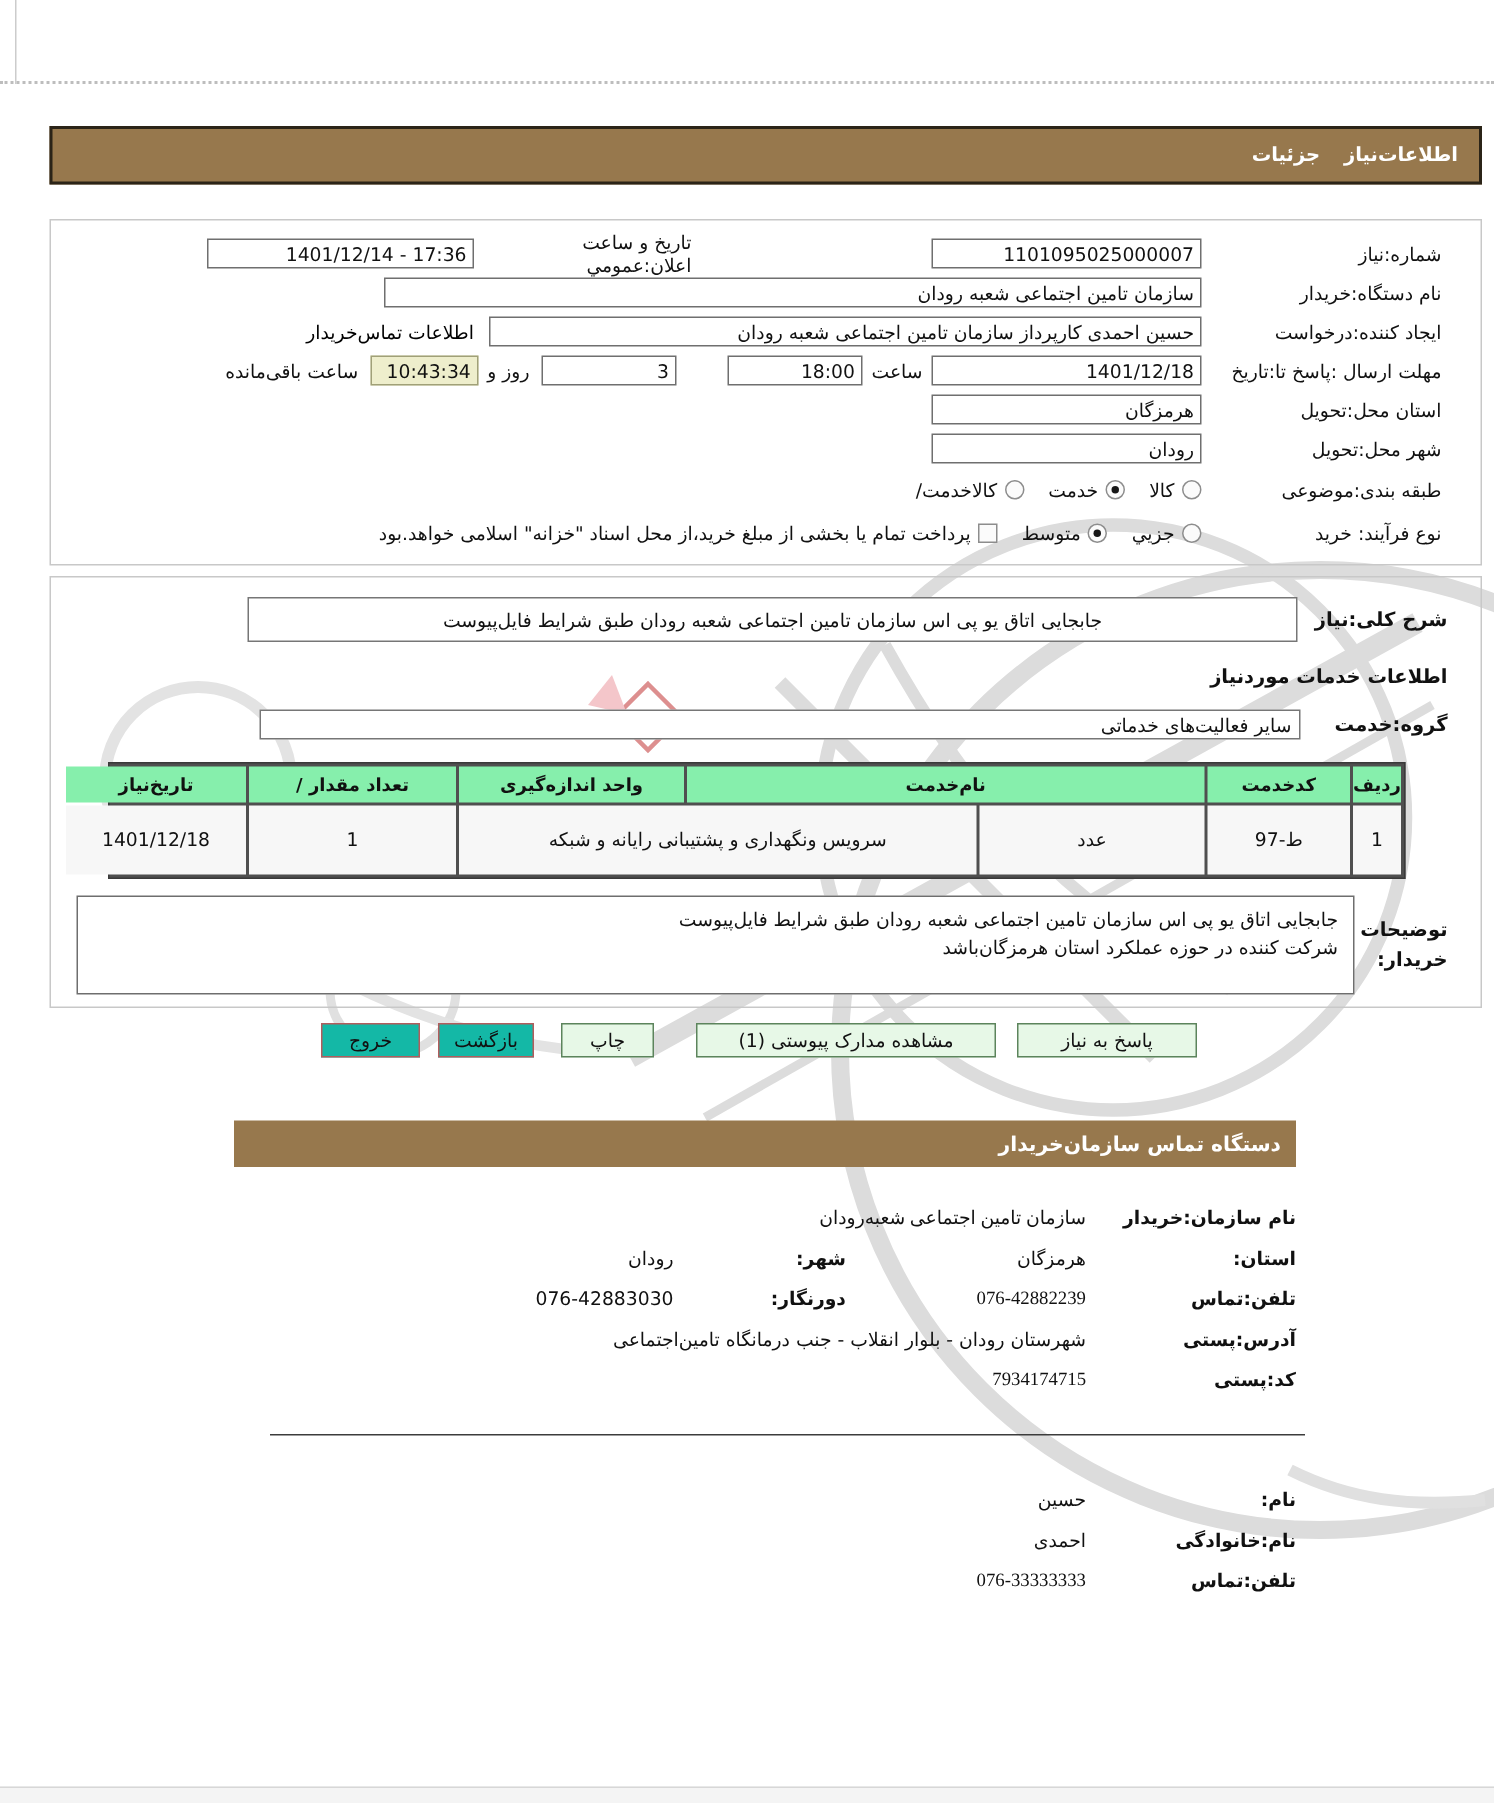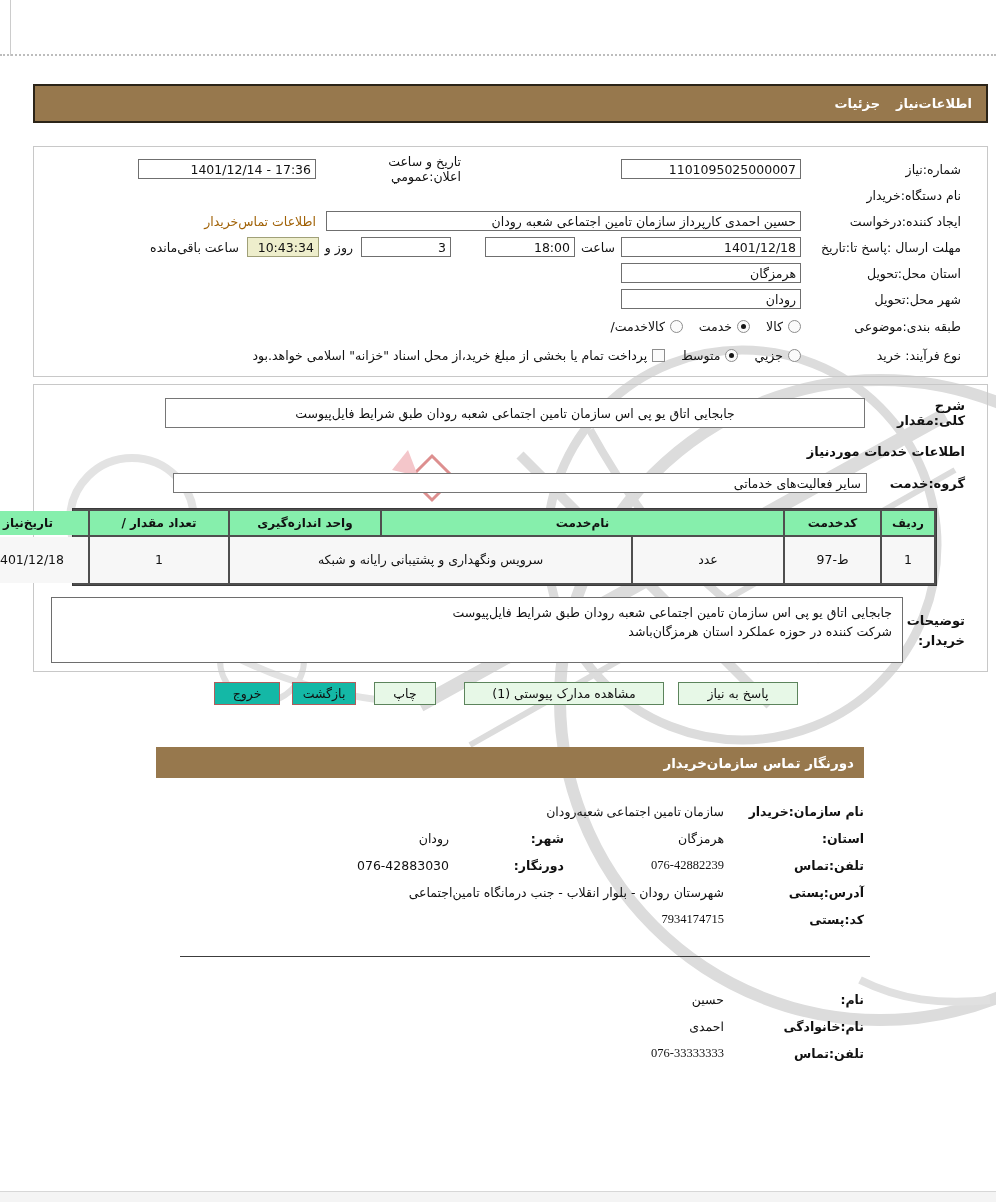--- a/index.html
+++ b/index.html
@@ -39,21 +39,21 @@
   .field{
     box-sizing:border-box;height:20px;background:#ffffff;border:1px solid #6f6f6f;
     display:flex;align-items:center;justify-content:flex-start;
     padding:0 4px;font-size:12.5px;flex:none;overflow:hidden;white-space:nowrap;
   }
   .field.ltr{direction:ltr;justify-content:flex-end;}
   .w180{width:180px}.w178{width:178px}.w545{width:545px}.w475{width:475px}
   .w90{width:90px}.w72{width:72px}
   .mini{font-size:12.5px;flex:none;}
   .countdown{background:#eeeecc;border:1px solid #a0a078;}
-  .link{color:#a16207;font-size:12.5px;margin-right:10px;cursor:pointer;white-space:nowrap;}
+  .link{color:#000000;font-size:12.5px;margin-right:10px;cursor:pointer;white-space:nowrap;}
 
   .opt{display:flex;align-items:center;gap:5px;margin-left:16px;flex:none;font-size:12.5px;}
   .radio{width:13px;height:13px;border-radius:50%;border:1px solid #8d8d8d;background:#fbfbfb;position:relative;flex:none;box-sizing:border-box;}
   .radio.on::after{content:"";position:absolute;left:3px;top:3px;right:3px;bottom:3px;border-radius:50%;background:#161616;}
   .chk{width:13px;height:13px;border:1px solid #8d8d8d;background:#fbfbfb;flex:none;box-sizing:border-box;}
 
   
   .drow{display:flex;align-items:center;}
   .blbl{font-weight:bold;font-size:13px;flex:none;}
   .descbox{
@@ -64,21 +64,21 @@
   .groupbox{
     width:694px;height:20px;box-sizing:border-box;border:1px solid #767676;background:#fff;
     display:flex;align-items:center;padding:0 5px;font-size:12.5px;margin-right:10px;
   }
   .grid{margin:15px 28px 0 28px;background:#4f4f4f;border:1px solid #3a3a3a;padding:2px;}
   .grow{display:flex;gap:2px;}
   .grow + .grow{margin-top:2px;}
   .gcell{background:#86efac;display:flex;align-items:center;justify-content:center;
     font-weight:bold;font-size:12px;height:24px;flex:none;box-sizing:border-box;text-align:center;}
   .bcell{background:#f7f7f7;font-weight:normal;height:46px;font-size:12.5px;line-height:1.35;}
-  .c0{width:52px}.c1{width:95px}.c2{width:401px}.c3{width:150px}.c4{width:138px}.c5{width:120px}
+  .c0{width:32px}.c1{width:95px}.c2{width:345px}.c3{width:150px}.c4{width:138px}.c5{width:120px}
   .notesrow{display:flex;margin-top:11px;}
   .noteslbl{width:62px;flex:none;font-weight:bold;font-size:13px;line-height:1.5;padding-top:14px;}
   .notesbox{
     width:852px;height:66px;box-sizing:border-box;border:1px solid #6e6e6e;background:#fff;
     padding:5px 10px;font-size:12.5px;line-height:1.55;
   }
 
   
   .btnrow{left:33px;top:682px;width:955px;display:flex;align-items:center;padding-right:190px;box-sizing:border-box;}
   .btn{height:23px;box-sizing:border-box;display:flex;align-items:center;justify-content:center;
@@ -138,20 +138,21 @@
 
 <div class="abs panel p1">
   <div class="frow">
     <span class="lbl">شماره:نیاز</span>
     <span class="field w180 ltr">1101095025000007</span>
     <span class="lbl2">تاریخ و ساعت اعلان:عمومي</span>
     <span class="field w178 ltr">1401/12/14 - 17:36</span>
   </div>
   <div class="frow">
     <span class="lbl">نام دستگاه:خریدار</span>
+    <span class="field w545">سازمان تامین اجتماعی شعبه رودان</span>
   </div>
   <div class="frow">
     <span class="lbl">ایجاد کننده:درخواست</span>
     <span class="field w475">حسین احمدی کارپرداز سازمان تامین اجتماعی شعبه رودان</span>
     <span class="link">اطلاعات تماس‌خریدار</span>
   </div>
   <div class="frow">
     <span class="lbl">مهلت ارسال :پاسخ تا:تاریخ</span>
     <span class="field w180 ltr">1401/12/18</span>
     <span class="mini" style="margin-right:6px">ساعت</span>
@@ -196,21 +197,21 @@
     </span>
     <span class="opt">
       <span class="chk"></span>
       <span>پرداخت تمام یا بخشی از مبلغ خرید،از محل اسناد "خزانه" اسلامی خواهد.بود</span>
     </span>
   </div>
 </div>
 
 <div class="abs panel p2">
   <div class="drow">
-    <span class="blbl" style="width:92px">شرح کلی:مقدار</span>
+    <span class="blbl" style="width:92px">شرح کلی:نیاز</span>
     <span class="descbox">جابجایی اتاق یو پی اس سازمان تامین اجتماعی شعبه رودان طبق شرایط فایل‌پیوست</span>
   </div>
   <div class="heading">اطلاعات خدمات موردنیاز</div>
   <div class="drow" style="margin-top:14px">
     <span class="blbl" style="width:88px">گروه:خدمت</span>
     <span class="groupbox">سایر فعالیت‌های خدماتی</span>
   </div>
 
   <div class="grid">
     <div class="grow">
@@ -245,21 +246,21 @@
 
 <div class="abs btnrow">
   <span class="btn green b-reply">پاسخ به نیاز</span>
   <span class="btn green b-att">مشاهده مدارک پیوستی (1)</span>
   <span class="btn green b-print">چاپ</span>
   <span class="btn pink b-back">بازگشت</span>
   <span class="btn pink b-exit">خروج</span>
 </div>
 
 <div class="abs bar2">
-  <span>دورنگار تماس سازمان‌خریدار</span>
+  <span>دستگاه تماس سازمان‌خریدار</span>
 </div>
 
 <div class="abs cblock">
   <div class="crow">
     <span class="cl1">نام سازمان:خریدار</span>
     <span class="cv1">سازمان تامین اجتماعی شعبه‌رودان</span>
   </div>
   <div class="crow">
     <span class="cl1">استان:</span>
     <span class="cv1">هرمزگان</span>

